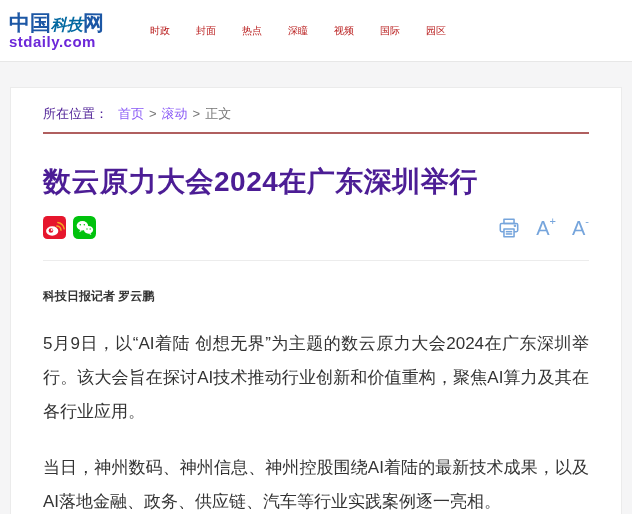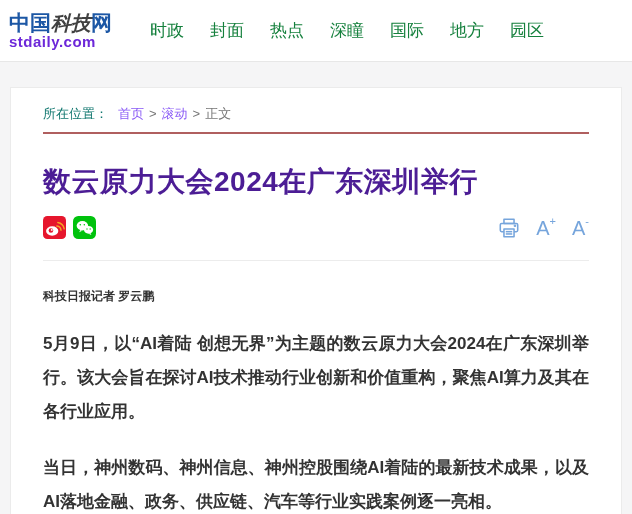--- a/index.html
+++ b/index.html
@@ -9,40 +9,40 @@
     font-family: "Liberation Sans", "DejaVu Sans", sans-serif;
   }
   
   .site-header {
     height: 62px; background: #fff; border-bottom: 1px solid #e7e7e7;
     display: flex; align-items: center; padding-left: 9px;
   }
   .logo { line-height: 1; cursor: pointer; min-width: 108px; }
   .logo-line1 { font-size: 21px; font-weight: 700; color: #1c57a5; letter-spacing: 0; }
   .logo-sci {
-    color: #404040; font-family: Liberation Sans, sans-serif;
-    font-style: italic; font-weight: 700; font-size: 20px;
+    color: #0369a1; font-family: Liberation Sans, sans-serif;
+    font-style: italic; font-weight: 700; font-size: 16px;
   }
   .logo-line2 { font-size: 15px; font-weight: 700; color: #6d28d9; margin-top: 1px; letter-spacing: .5px; }
   .main-nav { display: flex; margin-left: 20px; }
   .nav-item {
-    font-size: 17px; color: #15803d; padding: 8px 13px; cursor: pointer; white-space: nowrap;
+    font-size: 10px; color: #b91c1c; padding: 8px 13px; cursor: pointer; white-space: nowrap;
   }
   
   .content-card {
     margin: 25px 10px 0 10px;
     background: #fff; border: 1px solid #ebebeb;
     padding: 17px 32px 40px 32px;
     min-height: 440px;
   }
   .breadcrumb {
     font-size: 13px; color: #777;
     padding-bottom: 9px; border-bottom: 2px solid #b05f5f;
   }
-  .breadcrumb .crumb-prefix { margin-right: 10px; color: #0f766e; }
+  .breadcrumb .crumb-prefix { margin-right: 10px; color: #4c1d95; }
   .breadcrumb a { color: #8b5cf6; text-decoration: none; cursor: pointer; }
   .breadcrumb .sep { margin: 0 5px; color: #777; }
   .article-title {
     margin-top: 29px; font-size: 28px; font-weight: 600; color: #4c1d95;
     letter-spacing: .5px;
   }
   .article-meta { margin-top: 24px; font-size: 13px; color: #9a9a9a; }
   .article-meta span { margin-right: 4px; }
   
   .toolbar-row {
@@ -55,38 +55,37 @@
   .print-btn { width: 22px; height: 22px; cursor: pointer; }
   .print-btn svg { width: 100%; height: 100%; display: block; }
   .font-btn { font-size: 20px; cursor: pointer; color: #76a5dc; line-height: 1; }
   .font-btn sup { font-size: 11px; position: relative; top: -2px; }
   .article-divider { border-bottom: 1px solid #ececec; margin-top: 21px; }
   
   .reporter-line { margin-top: 27px; font-size: 12px; font-weight: 700; color: #333; }
   .article-p {
     margin-top: 22px; font-size: 17px; color: #333; line-height: 34px;
     text-align: justify;
-    font-weight: bold;
   }
 </style>
 </head>
 <body>
 
 <header class="site-header">
   <div class="logo">
     <div class="logo-line1"><span>中国</span><span class="logo-sci">科技</span><span>网</span></div>
     <div class="logo-line2">stdaily.com</div>
   </div>
   <nav class="main-nav">
     <span class="nav-item">时政</span>
     <span class="nav-item">封面</span>
     <span class="nav-item">热点</span>
     <span class="nav-item">深瞳</span>
+    <span class="nav-item">视频</span>
     <span class="nav-item">国际</span>
-    <span class="nav-item">地方</span>
     <span class="nav-item">园区</span>
 
   </nav>
 </header>
 
 <main class="content-card">
 
   <div class="breadcrumb">
     <span class="crumb-prefix">所在位置：</span><a>首页</a><span class="sep">&gt;</span><a>滚动</a><span class="sep">&gt;</span><span>正文</span>
   </div>

